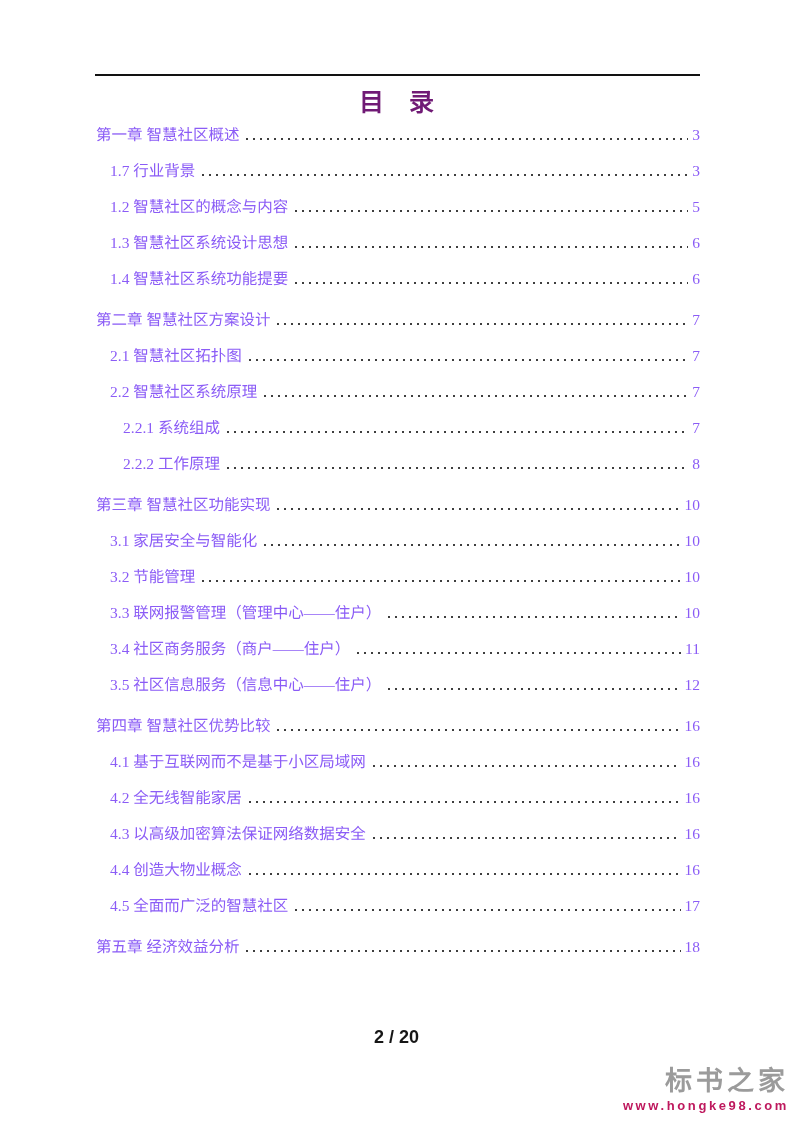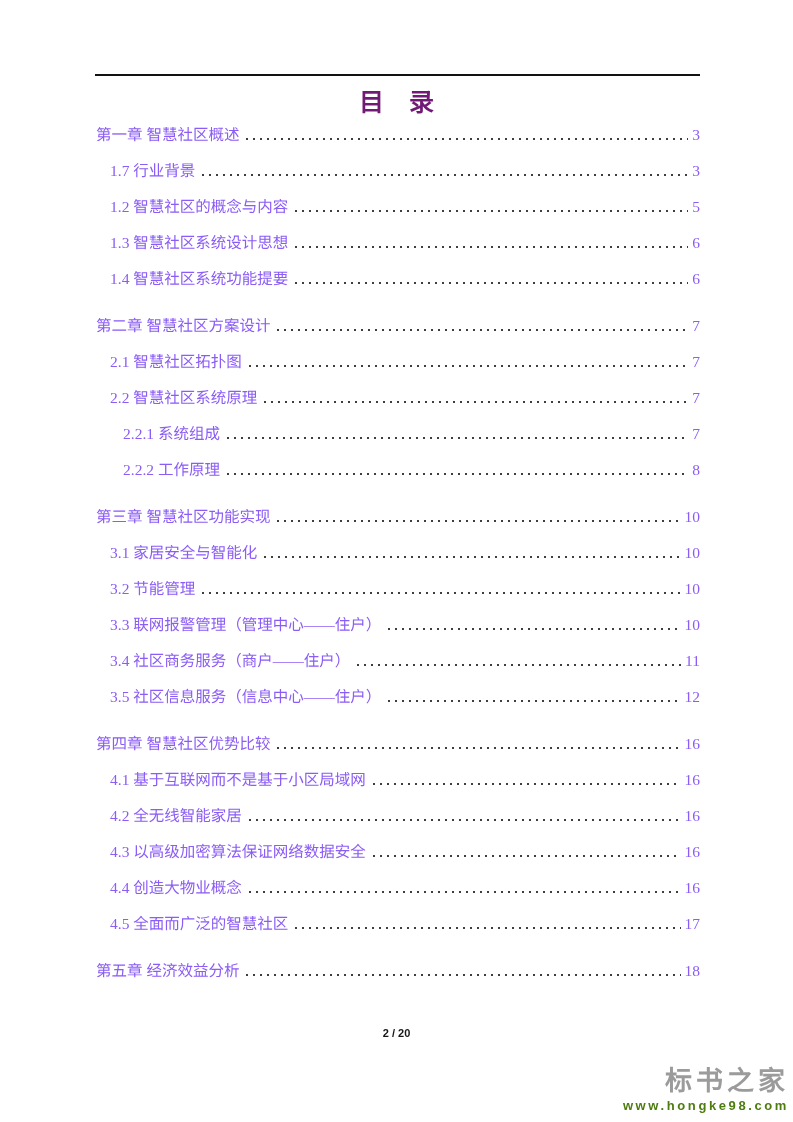--- a/index.html
+++ b/index.html
@@ -24,50 +24,50 @@
     font-family: "Liberation Serif", "DejaVu Serif", serif;
   }
   .toc {
     position: absolute; top: 126px; left: 96px; width: 604px;
   }
   .toc-row {
     display: flex; align-items: flex-start;
     height: 36px;
     font-size: 15.5px; color: #8b5cf6;
   }
-  .toc-row.lvl1:not(:first-child) { margin-top: 11px; }
+  .toc-row.lvl1:not(:first-child) { margin-top: 5px; }
   .toc-row.lvl2 { padding-left: 14px; }
   .toc-row.lvl3 { padding-left: 27px; }
   .toc-title-text { white-space: nowrap; line-height: 18px; }
   .leader {
     flex: 1 1 auto; height: 18px;
     margin: 0 4px 0 5px;
     background-image: radial-gradient(circle at 3px 13px, #3e3e3e 1.15px, rgba(0,0,0,0) 1.45px);
     background-size: 7px 18px;
     background-repeat: repeat-x;
   }
   .toc-page-num { line-height: 18px; white-space: nowrap; }
   .footer-indicator {
     position: absolute; top: 1027px; left: 0; width: 100%;
     text-align: center;
     font-family: "Liberation Sans", "DejaVu Sans", sans-serif;
-    font-size: 11px; font-weight: bold; color: #161616;
+    font-size: 18px; font-weight: bold; color: #161616;
   }
   .watermark {
     position: absolute; right: 4px; bottom: 9px;
     text-align: right; color: #9b9b9b; user-select: none;
   }
   .watermark-logo {
     font-family: "Liberation Sans", "DejaVu Sans", sans-serif;
     font-size: 27px; font-weight: 800; letter-spacing: 4px; line-height: 1.05;
   }
   .watermark-url {
     font-family: "Liberation Sans", "DejaVu Sans", sans-serif;
     font-size: 13px; font-weight: bold; letter-spacing: 2.6px; margin-top: 3px;
-    color: #4d7c0f;
+    color: #be185d;
   }
 </style>
 </head>
 <body>
 
 <div class="page">
 
   <div class="header-rule"></div>
 
   <div class="doc-title">目　录</div>

